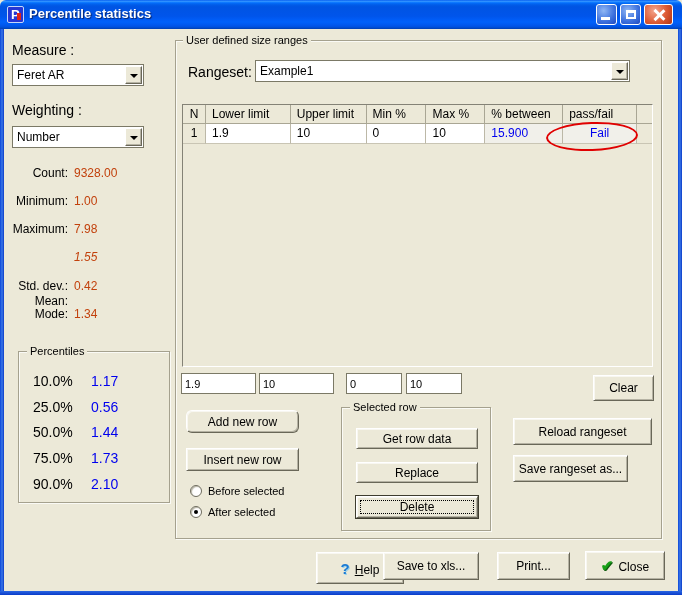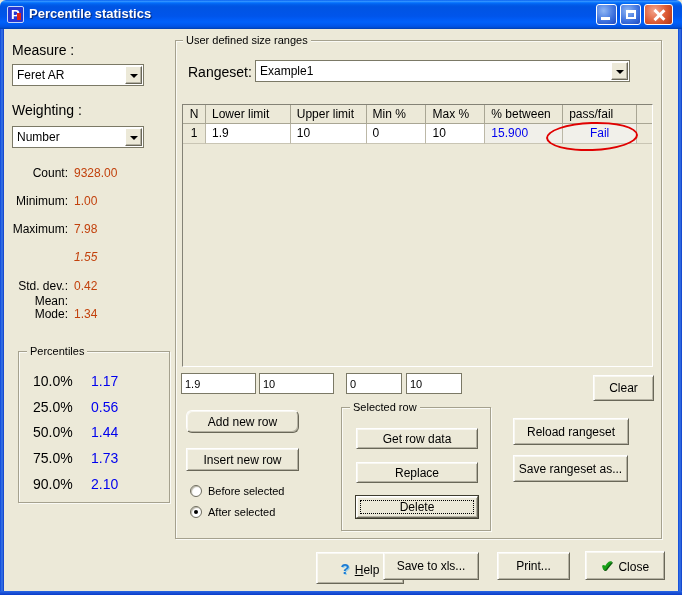--- a/index.html
+++ b/index.html
@@ -222,21 +222,21 @@
   <div class="gbox" style="left:341px;top:407px;width:150px;height:124px;">
     <span class="gbox-label" style="left:8px;">Selected row</span>
   </div>
   <button class="btn" style="left:356px;top:428px;width:122px;height:21px;">Get row data</button>
   <button class="btn" style="left:356px;top:462px;width:122px;height:21px;">Replace</button>
   <button class="btn focused" style="left:356px;top:496px;width:122px;height:22px;">
     <span>Delete</span>
     <span class="focus-rect"></span>
   </button>
 
-  <button class="btn" style="left:513px;top:418px;width:116px;height:27px;">Reload rangeset</button>
+  <button class="btn" style="left:513px;top:418px;width:139px;height:27px;">Reload rangeset</button>
   <button class="btn" style="left:513px;top:455px;width:115px;height:27px;">Save rangeset as...</button>
 
   <button class="btn" style="left:288px;top:552px;width:88px;height:32px;margin-left:28px;">
     <span class="help-q">?</span><u>H</u><span>elp</span>
   </button>
   <button class="btn" style="left:383px;top:552px;width:96px;height:28px;">Save to xls...</button>
   <button class="btn" style="left:497px;top:552px;width:73px;height:28px;">Print...</button>
   <button class="btn" style="left:585px;top:551px;width:80px;height:29px;">
     <span class="check">✔</span><span>Close</span>
   </button>

